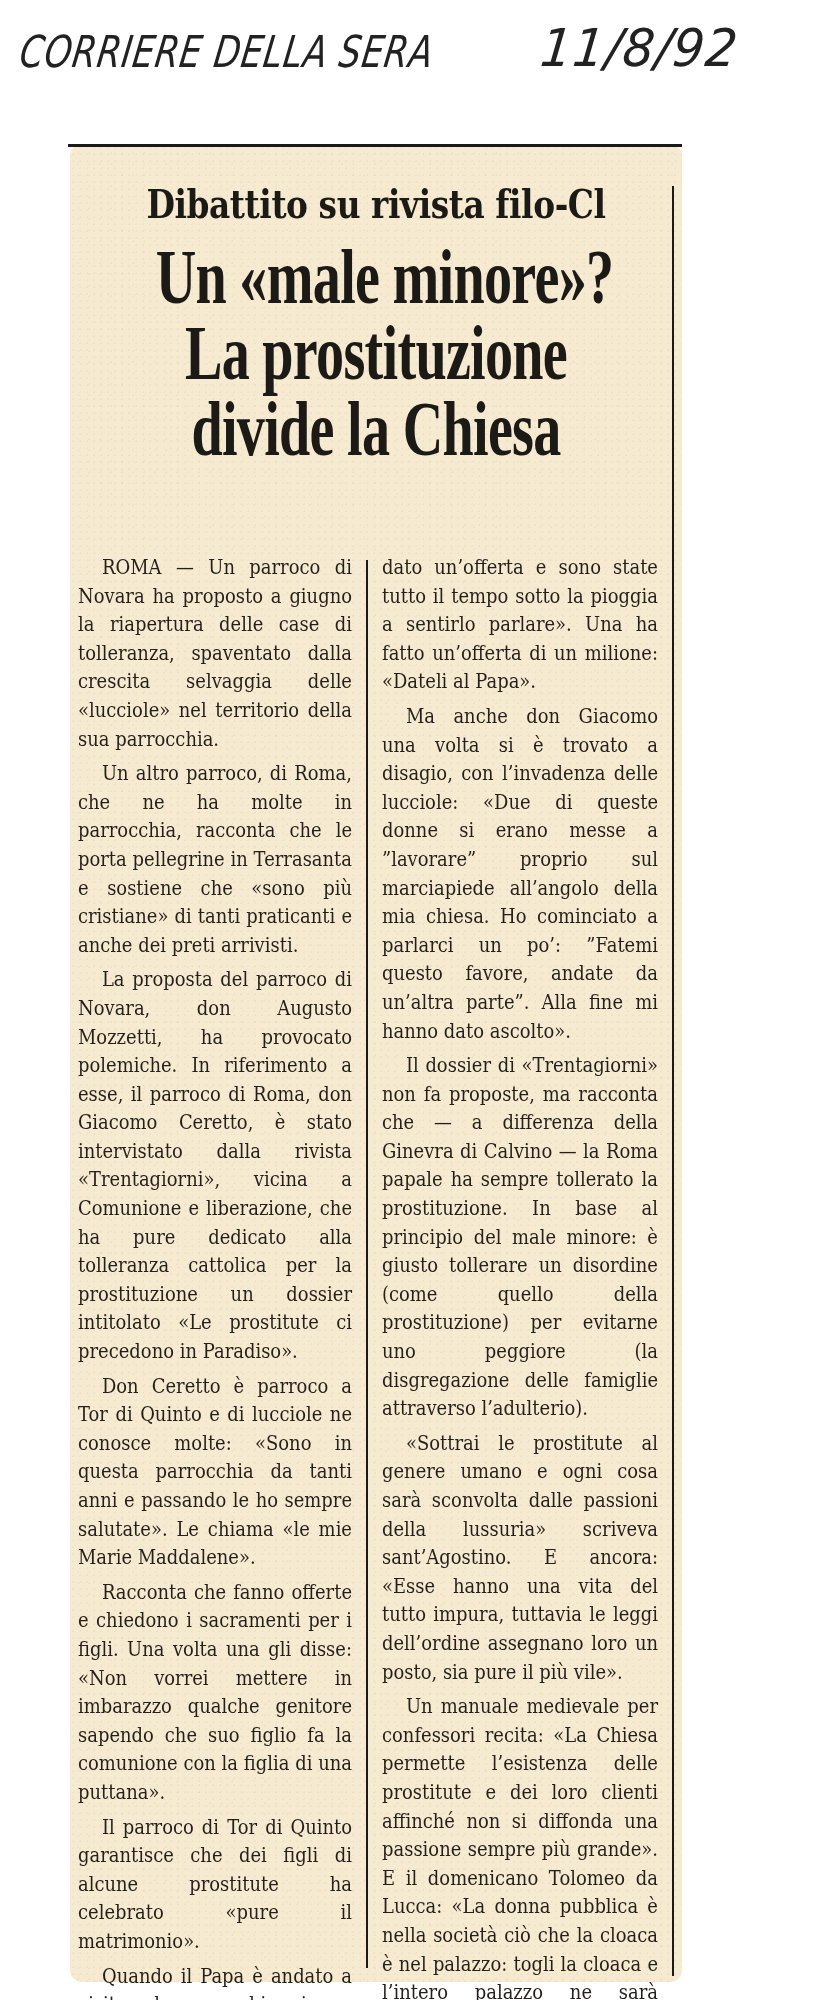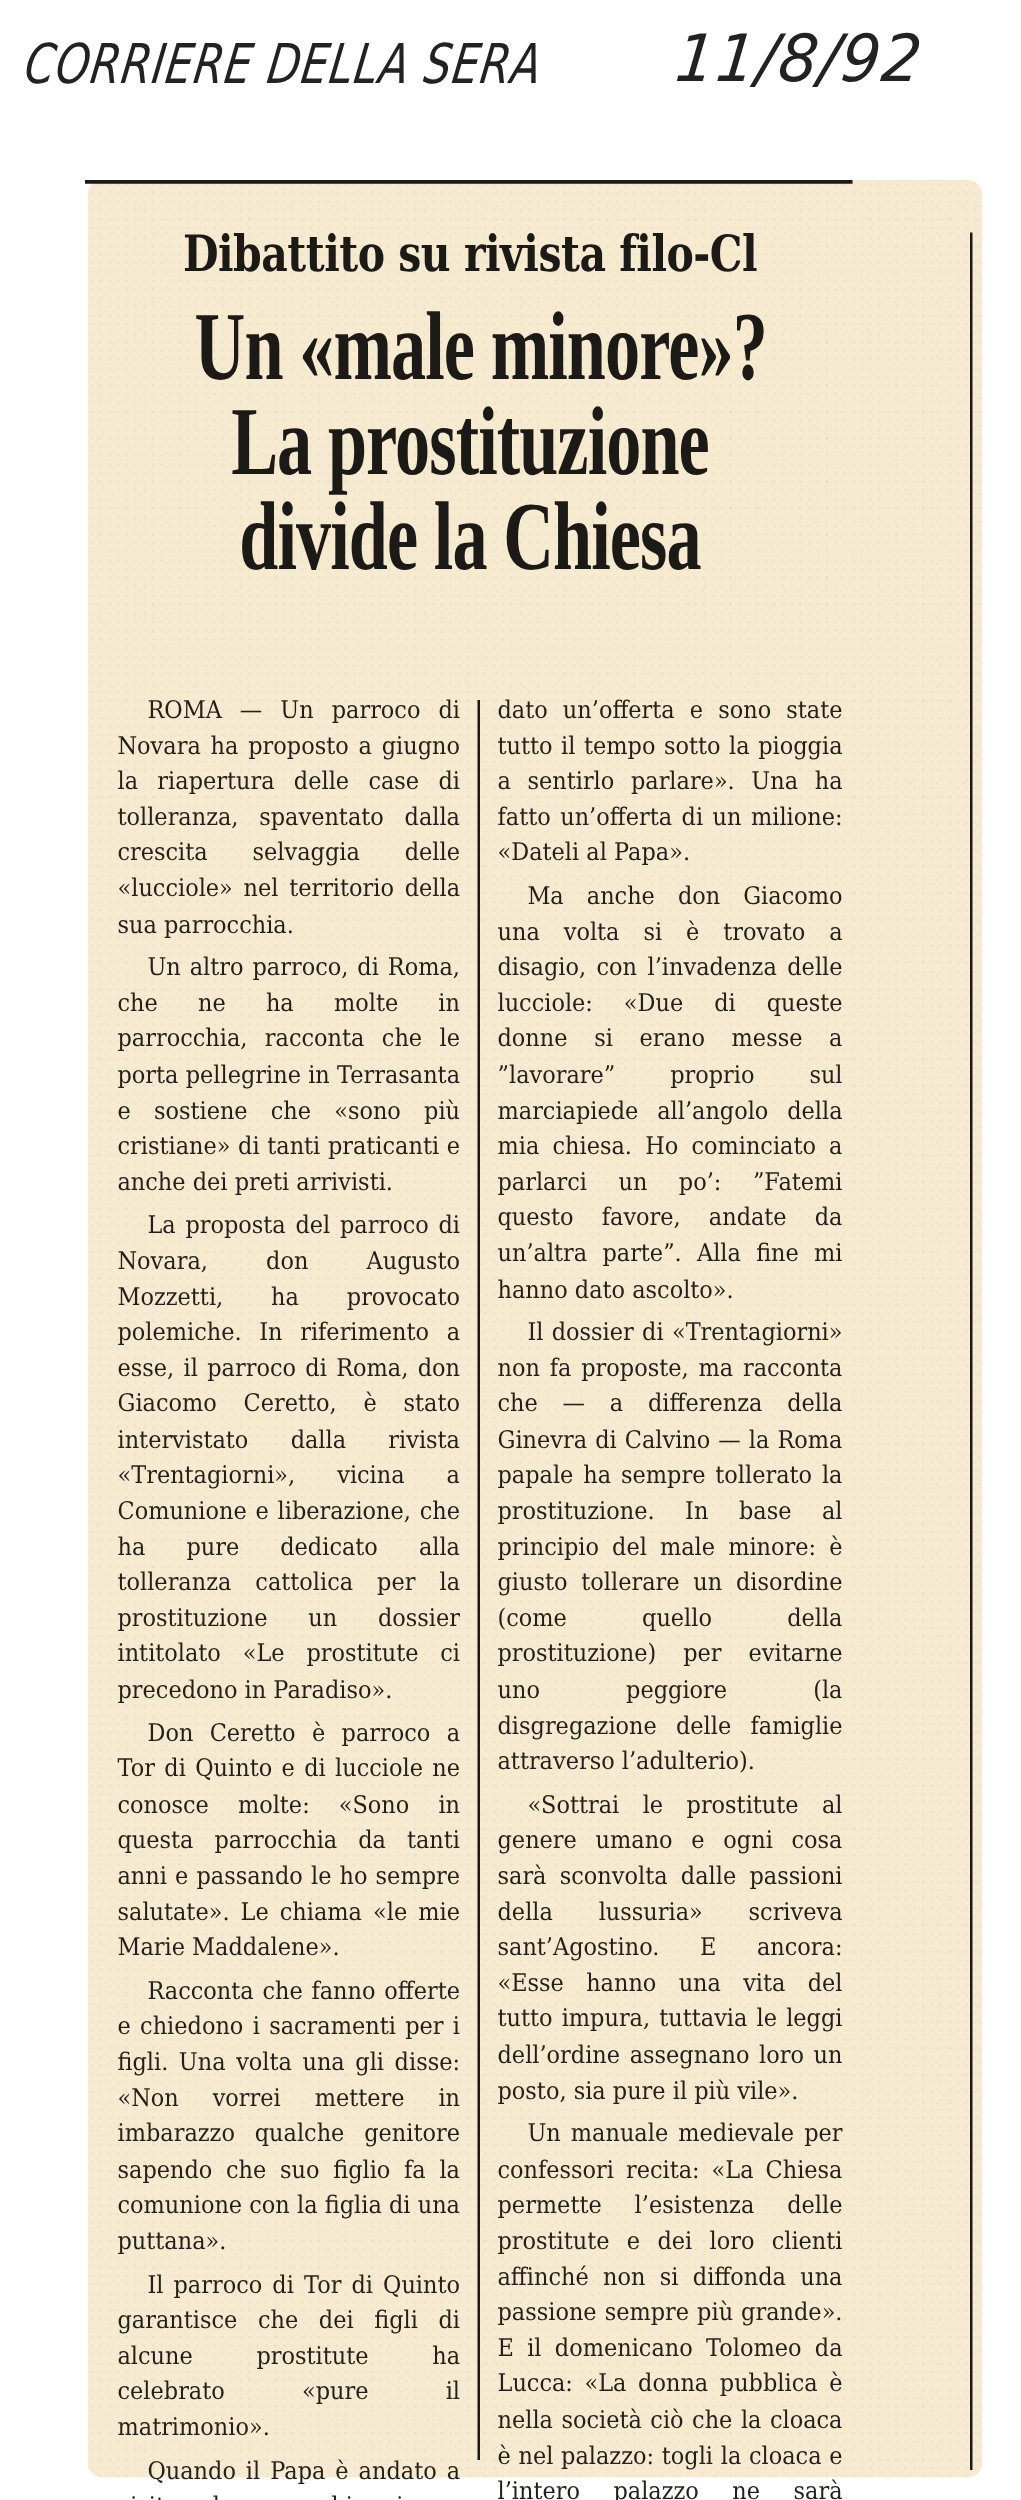--- a/index.html
+++ b/index.html
@@ -41,21 +41,21 @@
       font-size: 52px;
       font-weight: 300;
       transform: skewX(-6deg) scaleX(0.95);
       transform-origin: left top;
       white-space: nowrap;
     }
     .clipping {
       position: absolute;
       left: 70px;
       top: 144px;
-      width: 716px;
+      width: 612px;
       height: 1838px;
       background: #f6ead0;
       background-image:
         radial-gradient(rgba(180,160,120,0.12) 1px, transparent 1px),
         radial-gradient(rgba(150,130,100,0.08) 1px, transparent 1px);
       background-size: 7px 7px, 11px 11px;
       background-position: 0 0, 3px 4px;
       border-radius: 12px;
     }
     .top-rule {
@@ -99,21 +99,21 @@
       color: #1c1a17;
       line-height: 76px;
       font-size: 78px;
       transform: scaleX(0.72);
       transform-origin: center top;
       letter-spacing: -1px;
     }
     .headline div { white-space: nowrap; }
     .columns {
       position: absolute;
-      left: 16px;
+      left: 0;
       top: 410px;
       width: 600px;
       height: 1420px;
     }
     .col {
       position: absolute;
       top: 0;
       width: 274px;
       font-family: "DejaVu Serif", serif;
       font-size: 19.5px;

